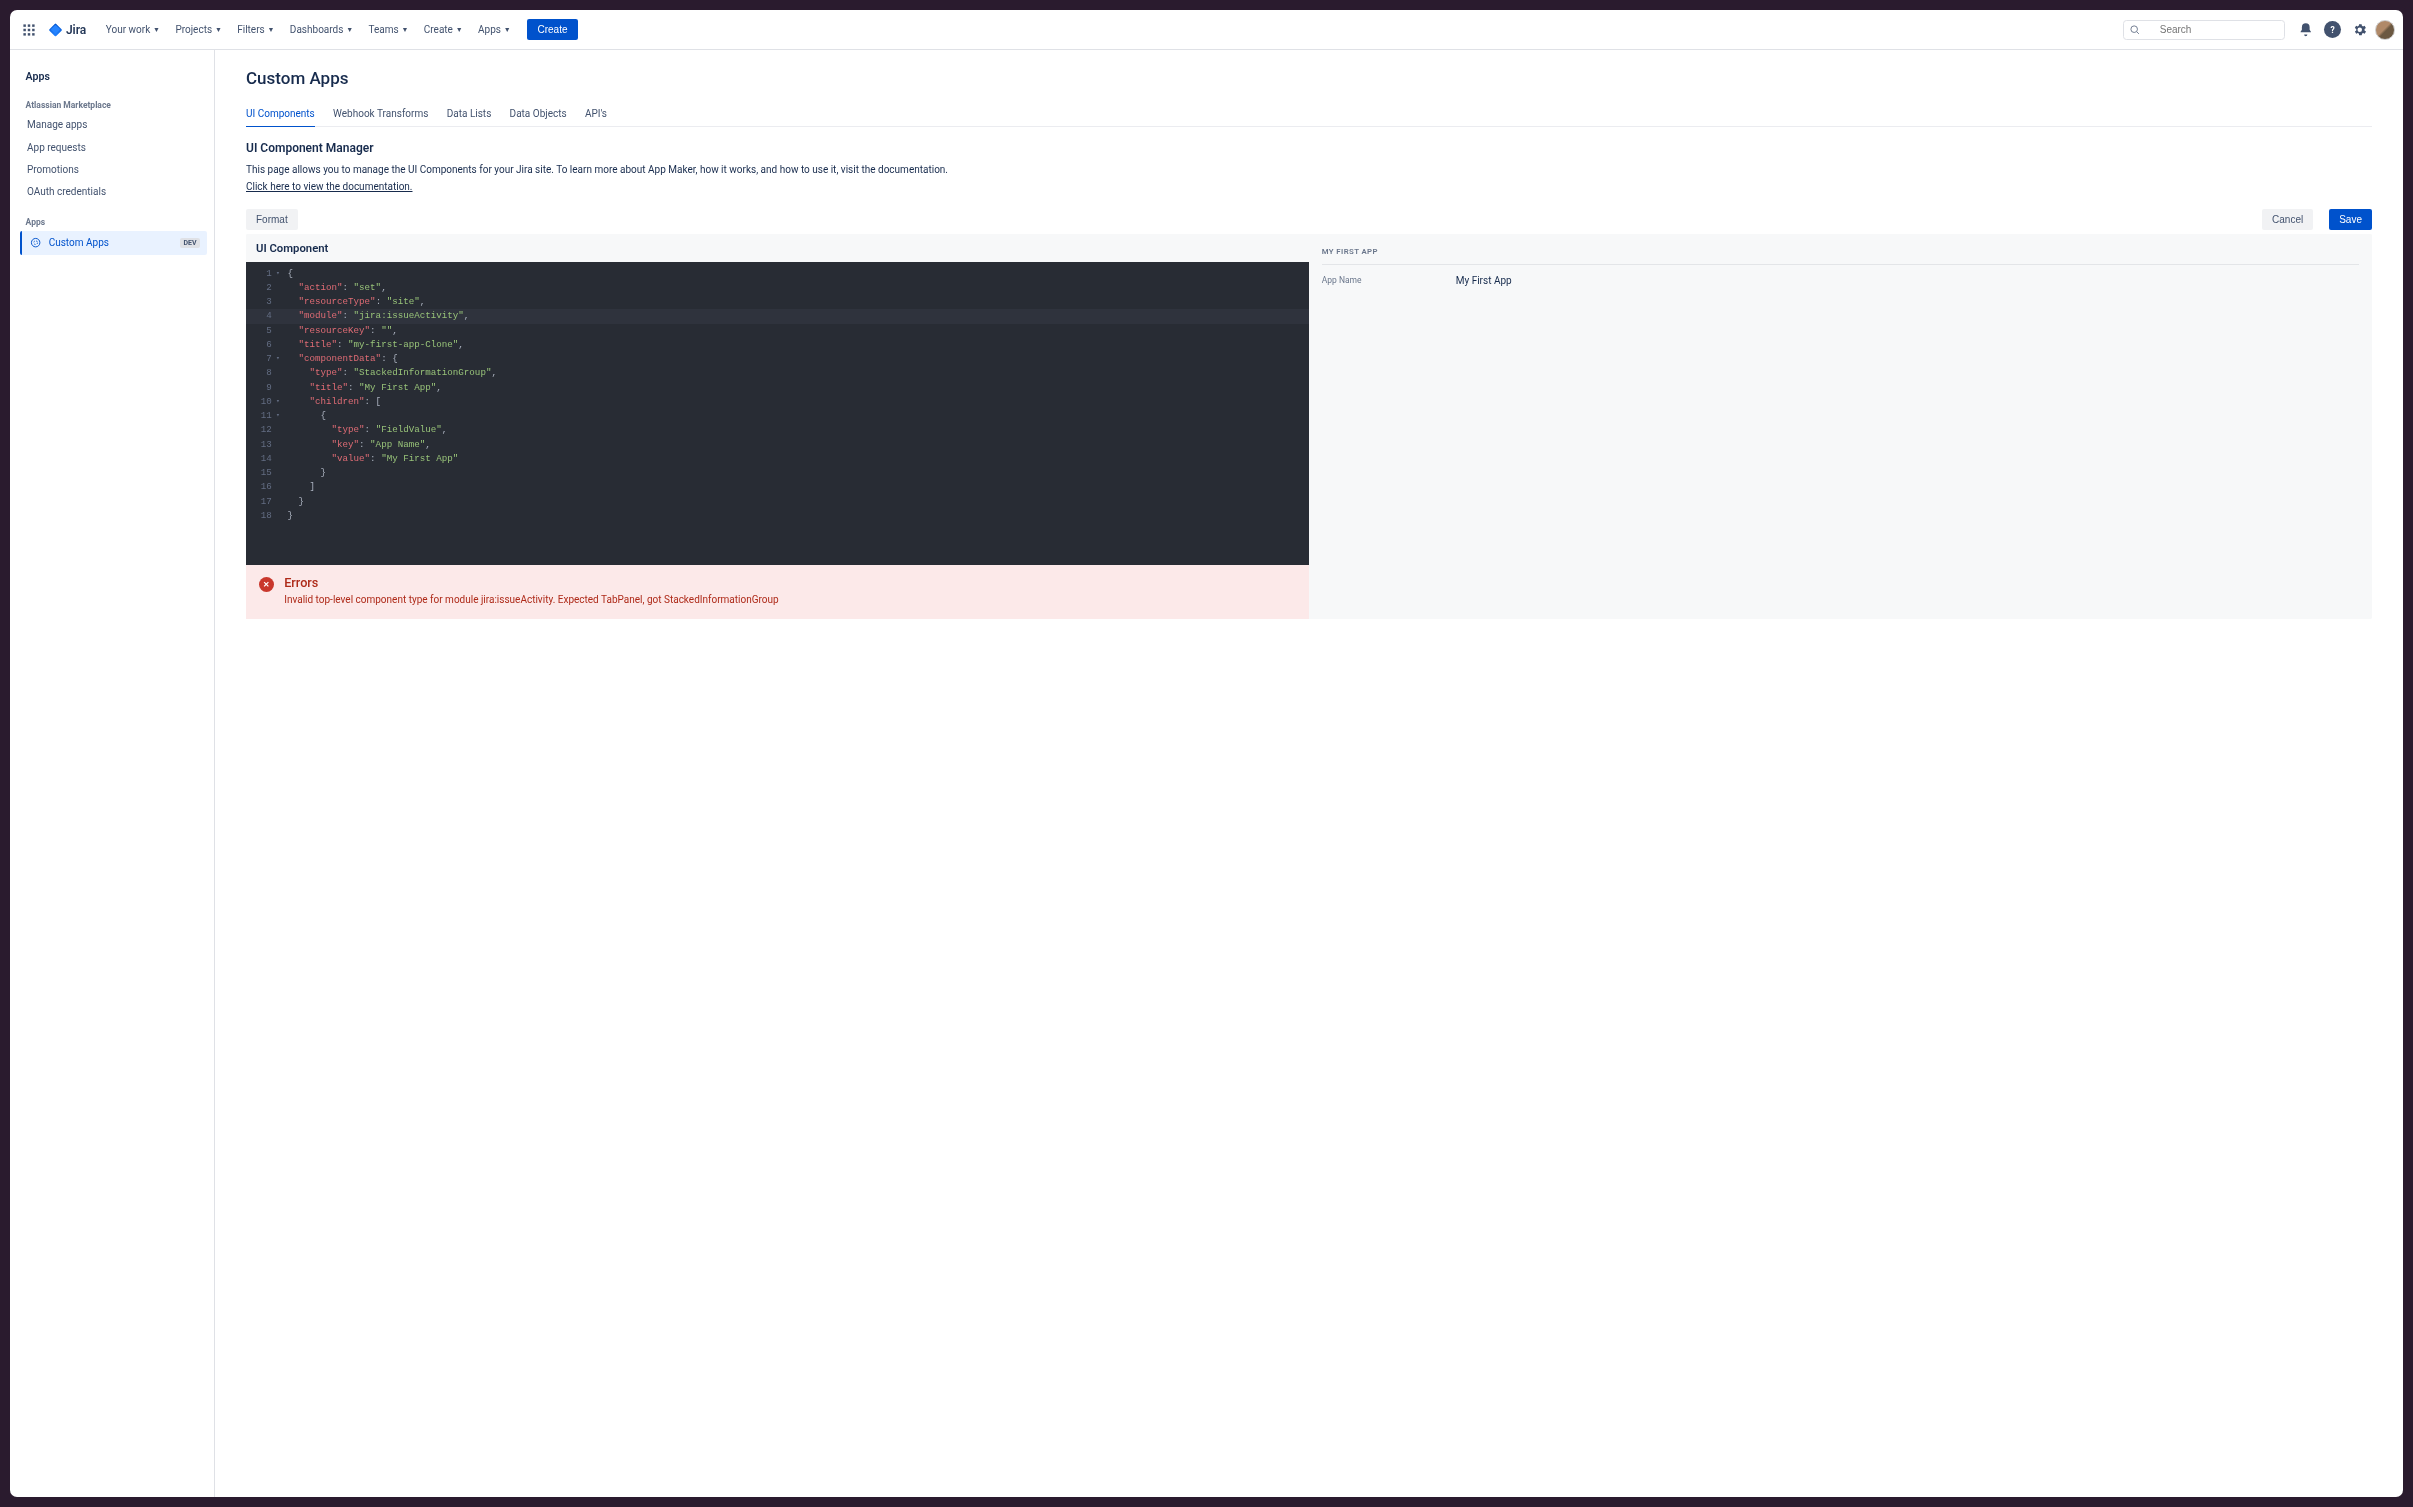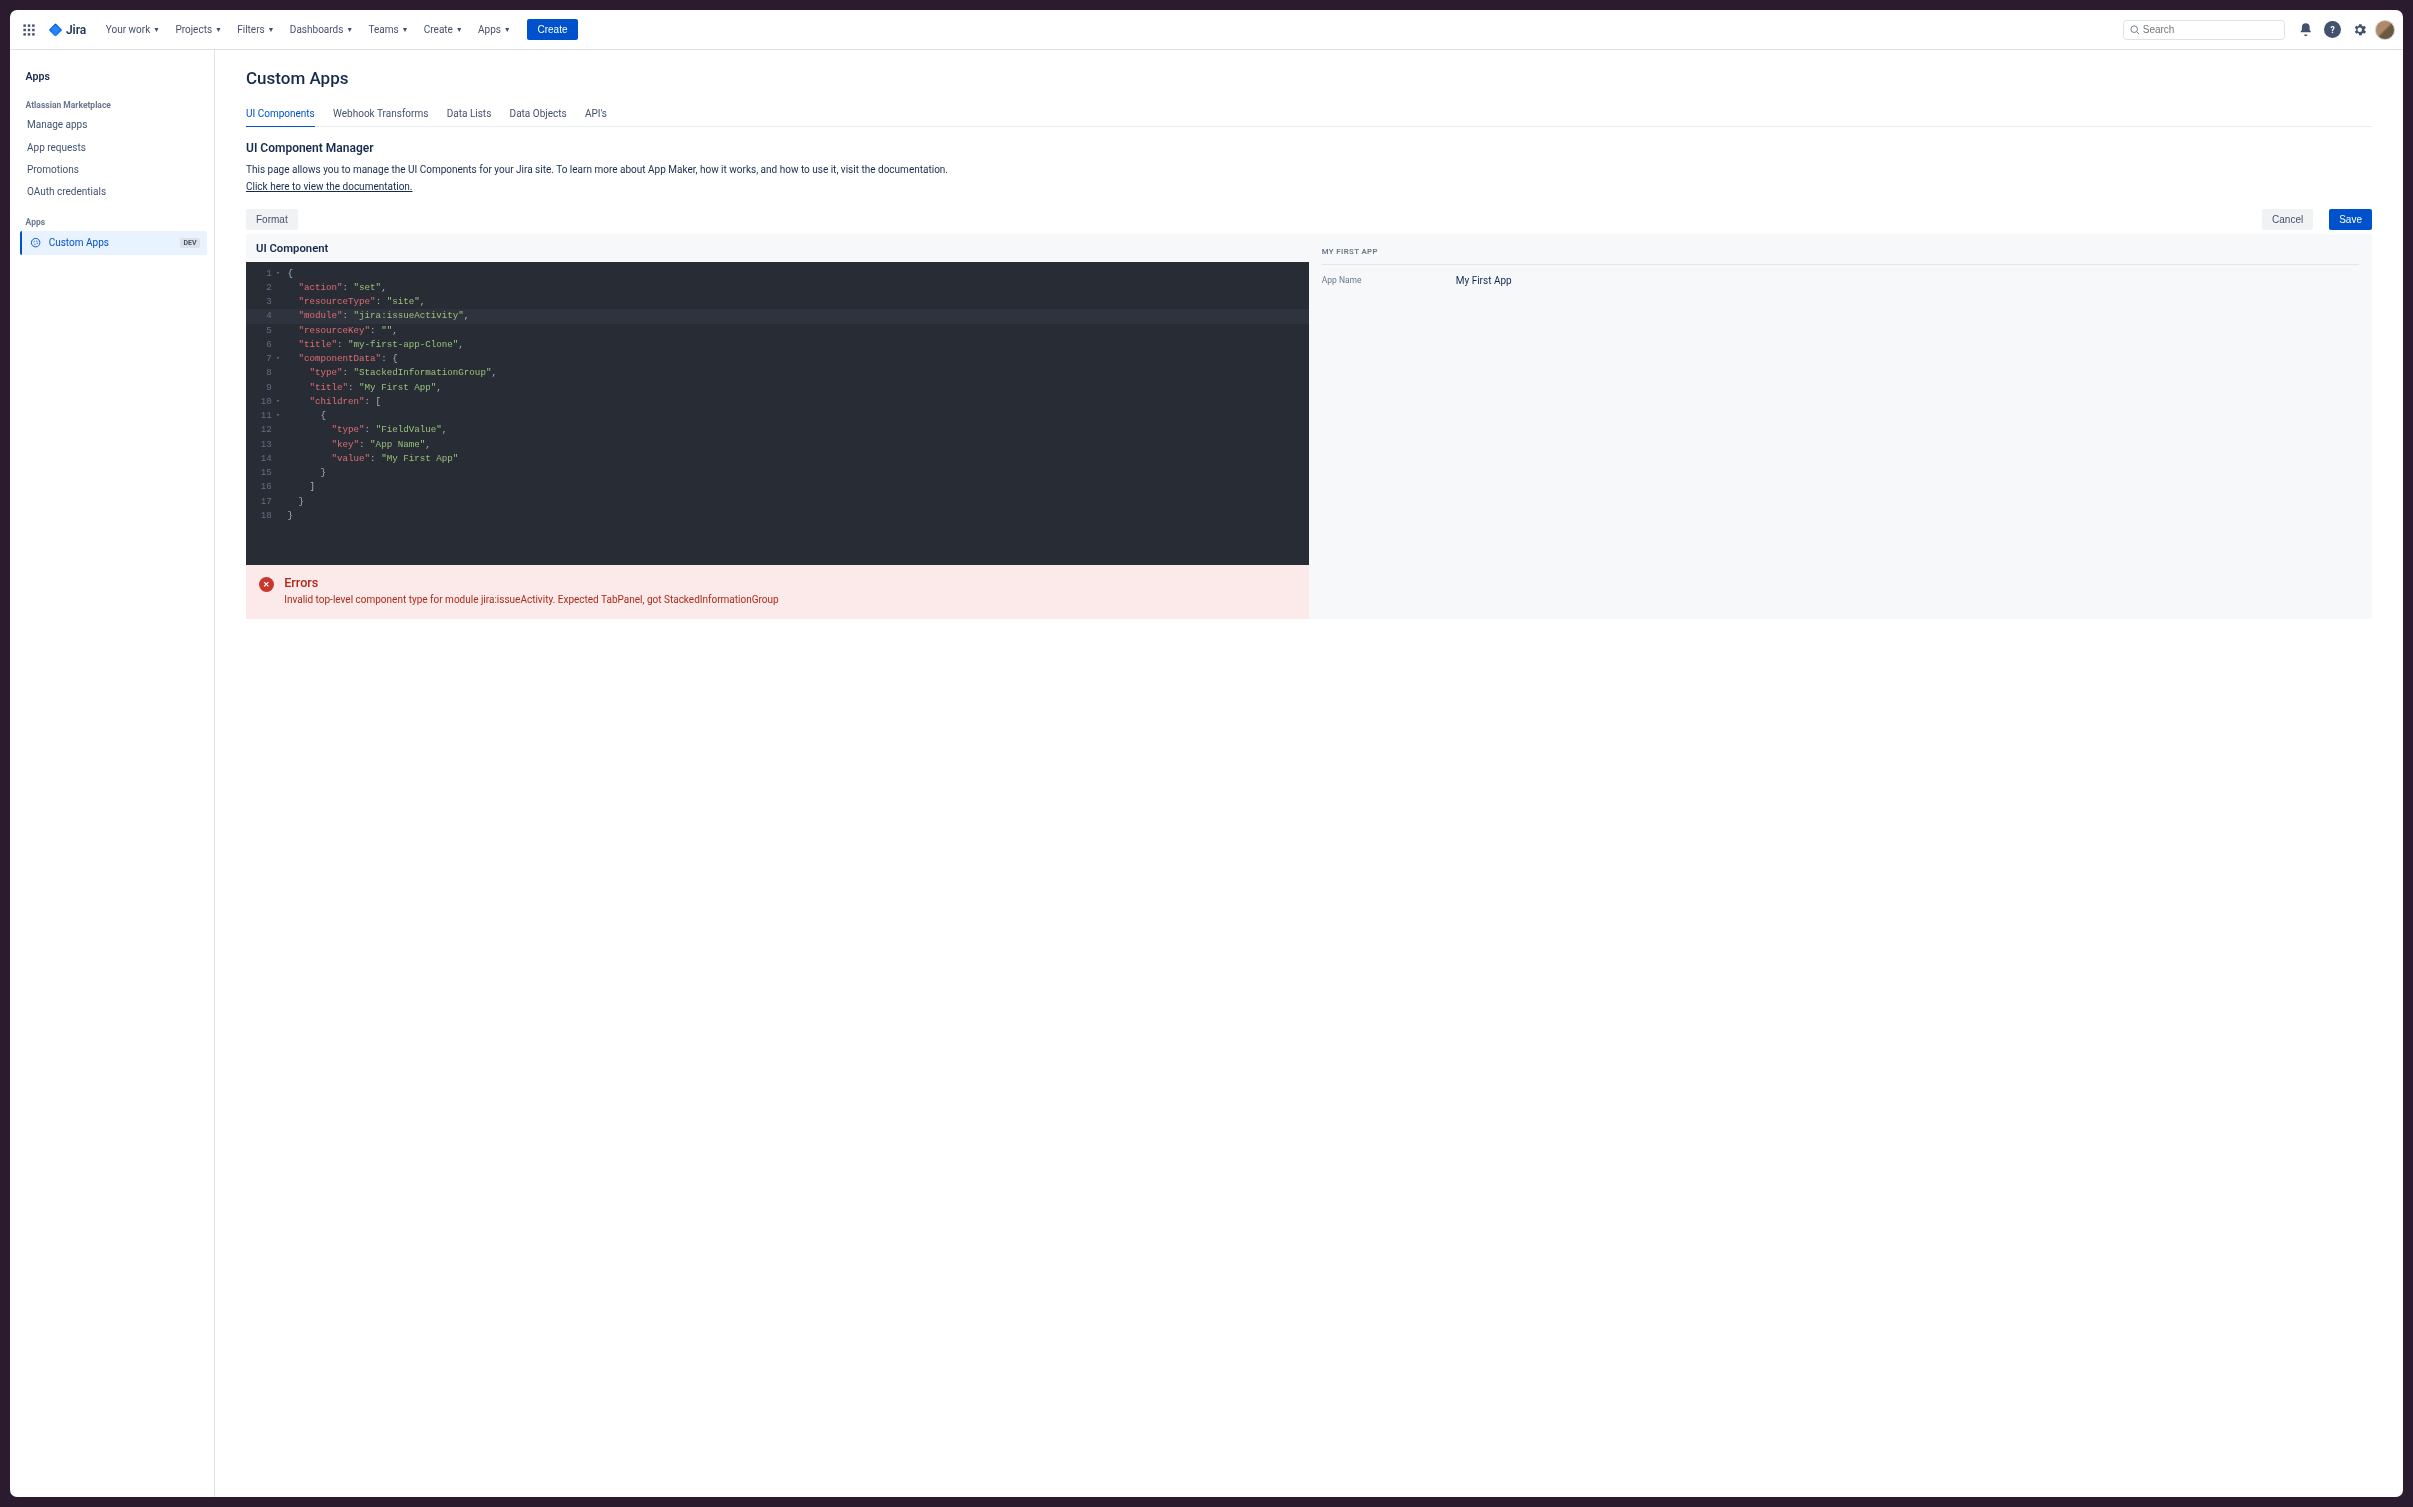--- a/index.html
+++ b/index.html
@@ -42,21 +42,21 @@
     display:flex; align-items:center; gap:2.8px; font-size:10px; color:#42526E;
   }
   .chev { font-size:7px; color:#42526E; }
   .create-btn {
     background:#0052CC; color:#fff; border:none; padding:5px 10px;
     border-radius:2.1px; font-size:10px; cursor:pointer; margin-left:7px;
   }
   .topnav-spacer { flex:1; }
   .search-box {
     width:162px; height:20px; border:1.4px solid #DFE1E6; border-radius:3.5px;
-    display:flex; align-items:center; padding:0 5.6px; gap:2px; color:#6B778C;
+    display:flex; align-items:center; padding:0 5.6px; gap:19px; color:#6B778C;
   }
   .search-box input {
     border:none; outline:none; flex:1; font-size:10px; color:#172B4D; background:transparent;
   }
   .topnav-icons { display:flex; align-items:center; gap:4.2px; margin-left:7px;}
   .topnav-icon {
     width:22.6px;height:22.6px;border-radius:50%;display:flex;align-items:center;justify-content:center;
     cursor:pointer; color:#42526E;
   }
   .topnav-icon.circle-bg { background:#42526E; color:#fff; width:17px; height:17px; font-size:8.5px; font-weight:700; margin:2.8px;}

